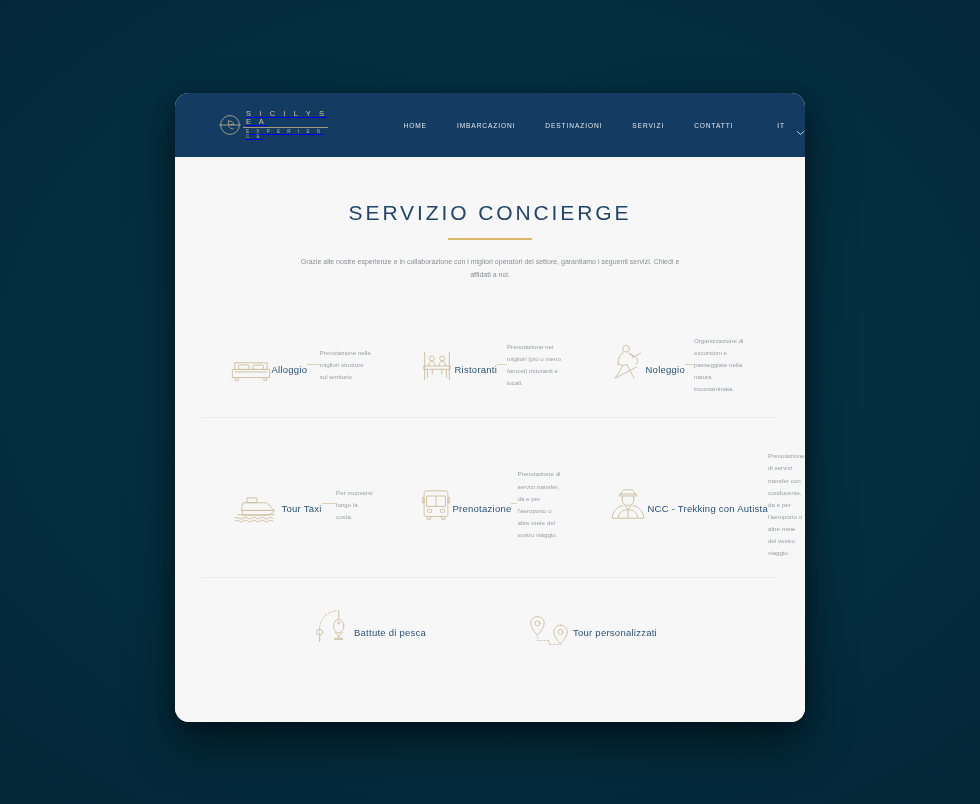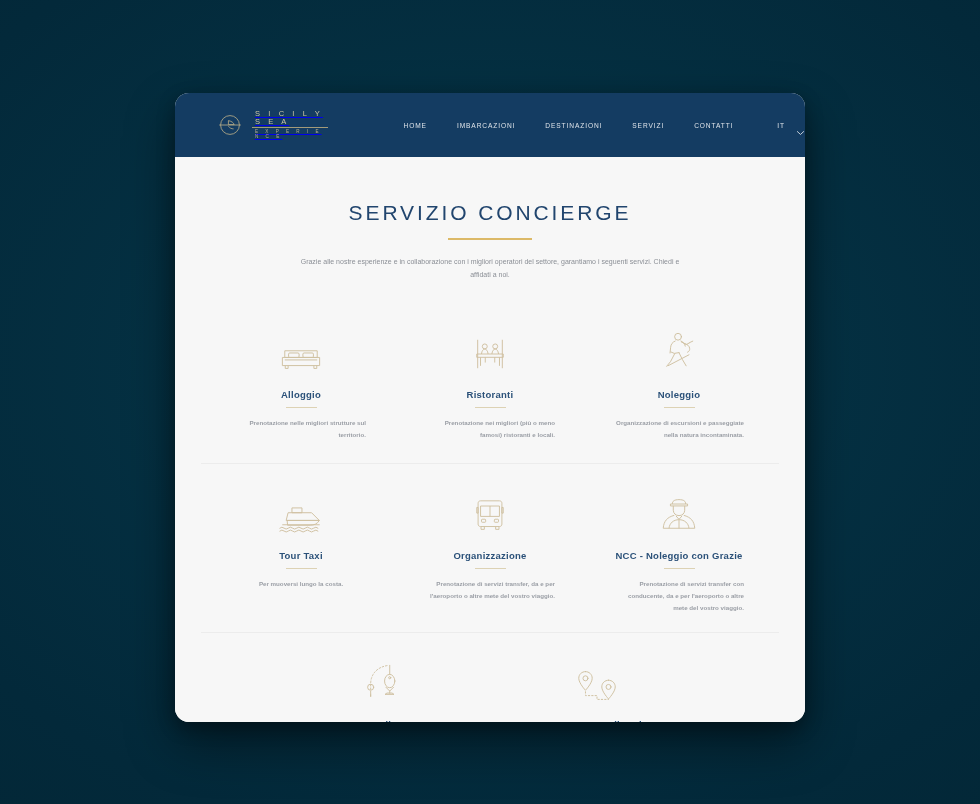--- a/index.html
+++ b/index.html
@@ -31,21 +31,20 @@
     background: #143c62;
     display: flex;
     align-items: center;
     padding: 0 0 0 42px;
     position: relative;
   }
 
   .logo {
     display: flex;
     align-items: center;
-    gap: 9px;
   }
   .logo-mark { width: 26px; height: 26px; flex: none; }
   .logo-text { display: flex; flex-direction: column; align-items: center; gap: 2px; }
   .logo-title {
     font-size: 7.5px;
     letter-spacing: 3.1px;
     color: #cfc6a6;
     line-height: 1;
     padding-left: 3px;
   }
@@ -125,24 +124,23 @@
     content: "";
     position: absolute;
     left: 26px; right: 26px; top: 0;
     height: 1px;
     background: #ececec;
   }
 
   .service-card {
     width: 143px;
     display: flex;
-    flex-direction: column;
-    align-items: center;
-    text-align: right;
-    font-weight: bold;
+    flex-direction: row;
+    align-items: center;
+    text-align: left;
   }
   .row-1 .service-card, .row-2 .service-card { margin: 0 23px; }
   .row-3 .service-card { margin: 0 35px; }
 
   .service-icon {
     height: 46px;
     display: flex;
     align-items: flex-end;
     justify-content: center;
   }
@@ -306,38 +304,38 @@
             <path d="M8 9.5 h20 v11 h-20 z"></path>
             <path d="M18 9.5 v11"></path>
             <path d="M4 11 h1.4 v6 h-1.4 z"></path>
             <path d="M30.6 11 h1.4 v6 h-1.4 z"></path>
             <rect x="9" y="23.5" width="4.4" height="3.2" rx="0.8"></rect>
             <rect x="22.6" y="23.5" width="4.4" height="3.2" rx="0.8"></rect>
             <path d="M8.5 31.2 v3 h3.5 v-3"></path>
             <path d="M24 31.2 v3 h3.5 v-3"></path>
           </svg>
         </div>
-        <div class="service-name">Organizzazione</div>
+        <div class="service-name">Prenotazione</div>
         <div class="service-rule"></div>
         <div class="service-desc">Prenotazione di servizi transfer, da e per l'aeroporto o altre mete del vostro viaggio.</div>
       </div>
 
       <div class="service-card">
         <div class="service-icon">
           <svg viewBox="0 0 42 40" width="40" height="38" fill="none" stroke="#cfc0a0" stroke-width="1" stroke-linejoin="round">
             <path d="M12 9.5 h18 v2 h-18 z"></path>
             <path d="M14 9.5 c0-3 1.8-4.6 7-4.6 5.2 0 7 1.6 7 4.6"></path>
             <path d="M15 11.5 v4.6 c0 3.2 2.6 5.6 6 5.6 3.4 0 6-2.4 6-5.6 v-4.6"></path>
             <path d="M17.8 22 l3.2 3.6 3.2-3.6"></path>
             <path d="M16 21.4 c-7.4 2-11 6-11.6 13.6 h33.2 c-0.6-7.6-4.2-11.6-11.6-13.6"></path>
             <path d="M10.5 35 c0.6-5.4 4.6-9 10.5-9 5.9 0 9.9 3.6 10.5 9"></path>
             <path d="M21 26 v9"></path>
           </svg>
         </div>
-        <div class="service-name">NCC - Noleggio con Grazie</div>
+        <div class="service-name">NCC - Trekking con Autista</div>
         <div class="service-rule"></div>
         <div class="service-desc">Prenotazione di servizi transfer con conducente, da e per l'aeroporto o altre mete del vostro viaggio.</div>
       </div>
     </div>
 
     <div class="service-row row-3">
 
       <div class="service-card">
         <div class="service-icon">
           <svg viewBox="0 0 44 42" width="42" height="40" fill="none" stroke="#cfc0a0" stroke-width="1" stroke-linejoin="round" stroke-linecap="round">

